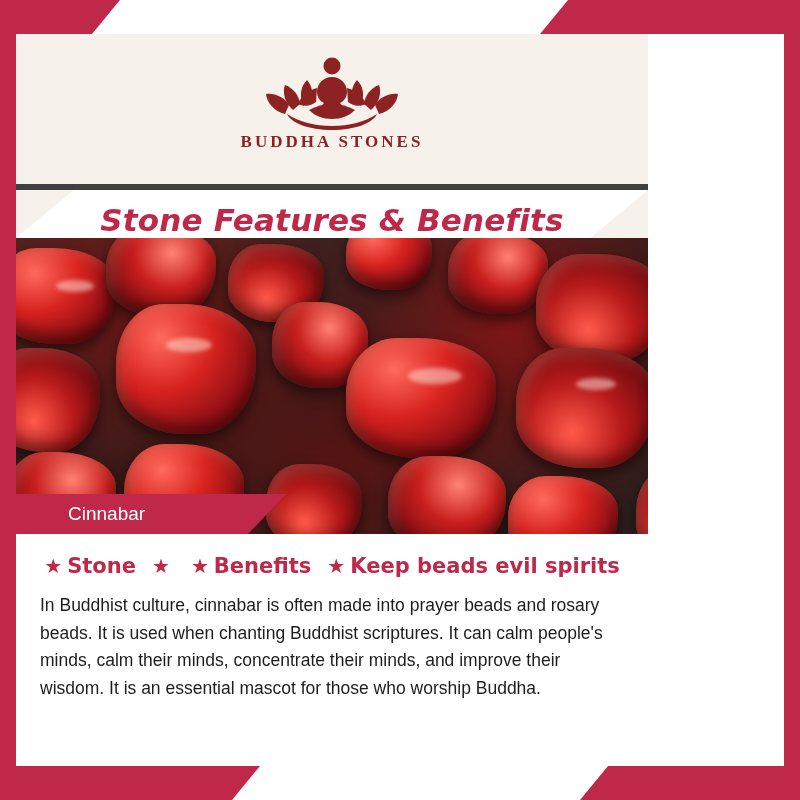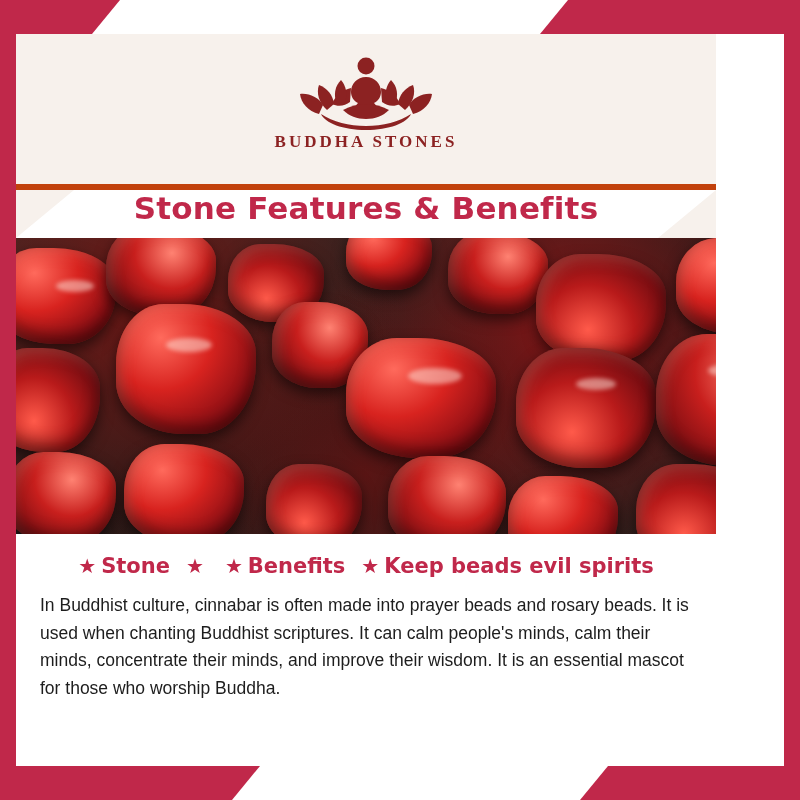--- a/index.html
+++ b/index.html
@@ -57,23 +57,23 @@
     right: 0; top: 34px;
     width: 16px; height: 732px;
     background: #c0284a;
   }
 
   
   .inner {
     position: absolute;
     left: 16px;
     top: 34px;
-    width: 700px;
+    width: 632px;
     height: 732px;
-    background: #c2410c;
+    background: #404040;
     overflow: hidden;
   }
 
   
   .brand {
     position: relative;
     height: 150px;
     background: #f7f1ec;
     display: flex;
     flex-direction: column;
@@ -96,22 +96,23 @@
     font-family: "Liberation Serif", serif;
   }
 
   
   .title-band {
     position: relative;
     height: 48px;
     margin: 6px 0 0 0;
     background: #ffffff;
     display: flex;
-    align-items: flex-start;
+    align-items: flex-end;
     justify-content: center;
+    font-style: italic;
   }
   .title-band:before,
   .title-band:after {
     content: "";
     position: absolute;
     top: 0;
     width: 58px;
     height: 48px;
     background: #f7f1ec;
   }
@@ -298,20 +299,23 @@
       <div class="rock s2" style="left:372px; top:218px; width:118px; height:96px;"></div>
       <div class="rock" style="left:492px; top:238px; width:110px; height:90px;"></div>
       <div class="rock s3" style="left:620px; top:226px; width:120px; height:100px;"></div>
 
       <div class="gloss" style="left:150px; top:100px; width:46px; height:14px;"></div>
       <div class="gloss" style="left:392px; top:130px; width:54px; height:16px;"></div>
       <div class="gloss" style="left:560px; top:140px; width:40px; height:12px;"></div>
       <div class="gloss" style="left:692px; top:126px; width:44px; height:13px;"></div>
       <div class="gloss" style="left:40px; top:42px; width:38px; height:12px;"></div>
 
+      <div class="tag">
+        <span class="tag-text">Cinnabar</span>
+      </div>
     </div>
 
     <div class="content">
       <div class="benefits">
         <div class="benefit">
           <span class="star">★</span>
           <span>Stone</span>
         </div>
         <div class="benefit">
           <span class="star">★</span>

